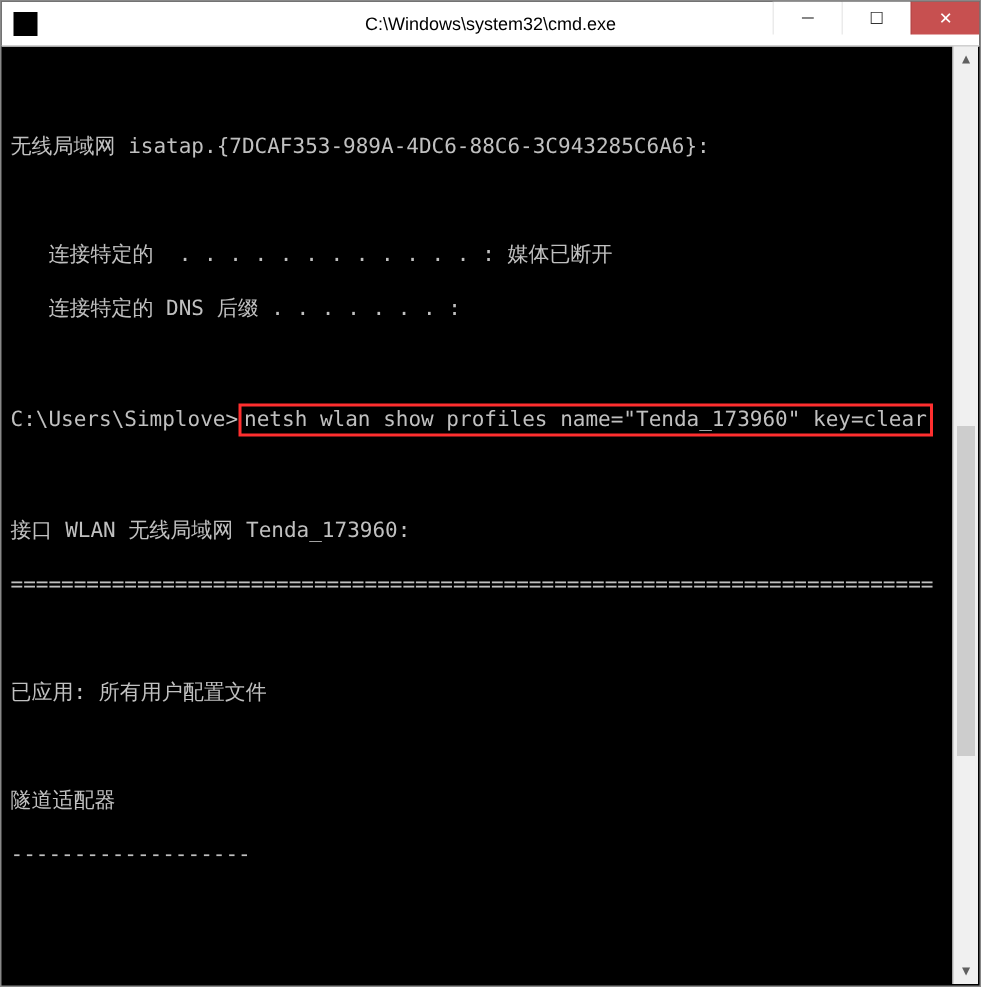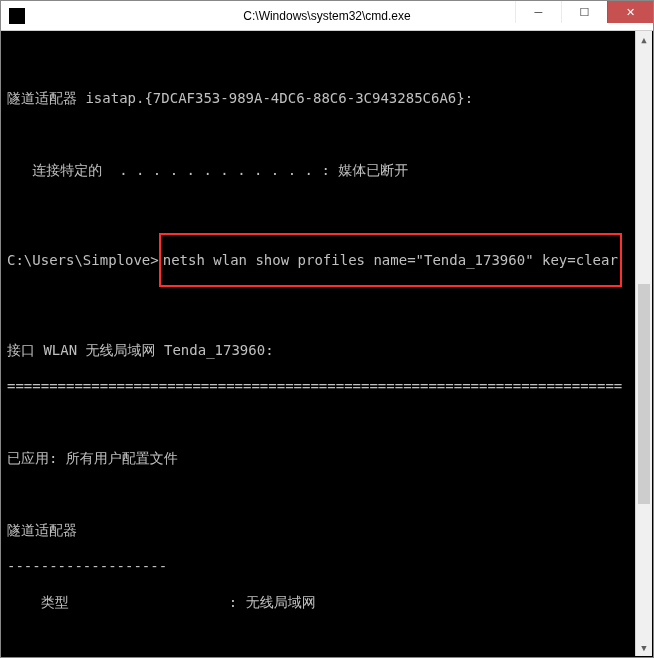--- a/index.html
+++ b/index.html
@@ -62,21 +62,21 @@
   
   .terminal {
     padding: 4px 6px;
     line-height: 18px;
     white-space: pre;
     color: #c0c0c0;
   }
   .line { white-space: pre; }
   .hl-box {
     border: 2px solid #ff2f2f;
-    padding: 16px 2px;
+    padding: 0 2px;
     display: inline-block;
   }
   .scrollbar {
     position: absolute;
     right: 1px;
     top: 30px;
     bottom: 1px;
     width: 17px;
     background: #f0f0f0;
     display: flex;
@@ -109,34 +109,34 @@
   <div class="titlebar-title">C:\Windows\system32\cmd.exe</div>
   <div class="titlebar-buttons">
     <div class="titlebar-btn">─</div>
     <div class="titlebar-btn">☐</div>
     <div class="titlebar-btn close">✕</div>
   </div>
 </div>
 
 <div class="terminal">
 <div class="line"> </div>
-<div class="line">隧道适配器 isatap.{7DCAF353-989A-4DC6-88C6-3C943285C6A6}:</div>
+<div class="line">无线局域网 isatap.{7DCAF353-989A-4DC6-88C6-3C943285C6A6}:</div>
 <div class="line"> </div>
 <div class="line">   连接特定的  . . . . . . . . . . . . : 媒体已断开</div>
+<div class="line">   连接特定的 DNS 后缀 . . . . . . . :</div>
 <div class="line"> </div>
 <div class="line"><span>C:\Users\Simplove&gt;</span><span class="hl-box"><span>netsh wlan show profiles name="Tenda_173960" key=clear</span></span></div>
 <div class="line"> </div>
 <div class="line">接口 WLAN 无线局域网 Tenda_173960:</div>
 <div class="line">=========================================================================</div>
 <div class="line"> </div>
 <div class="line">已应用: 所有用户配置文件</div>
 <div class="line"> </div>
 <div class="line">隧道适配器</div>
 <div class="line">-------------------</div>
-<div class="line">    类型                   : 无线局域网</div>
 
 
 
 
 
 
 
 
 
 

